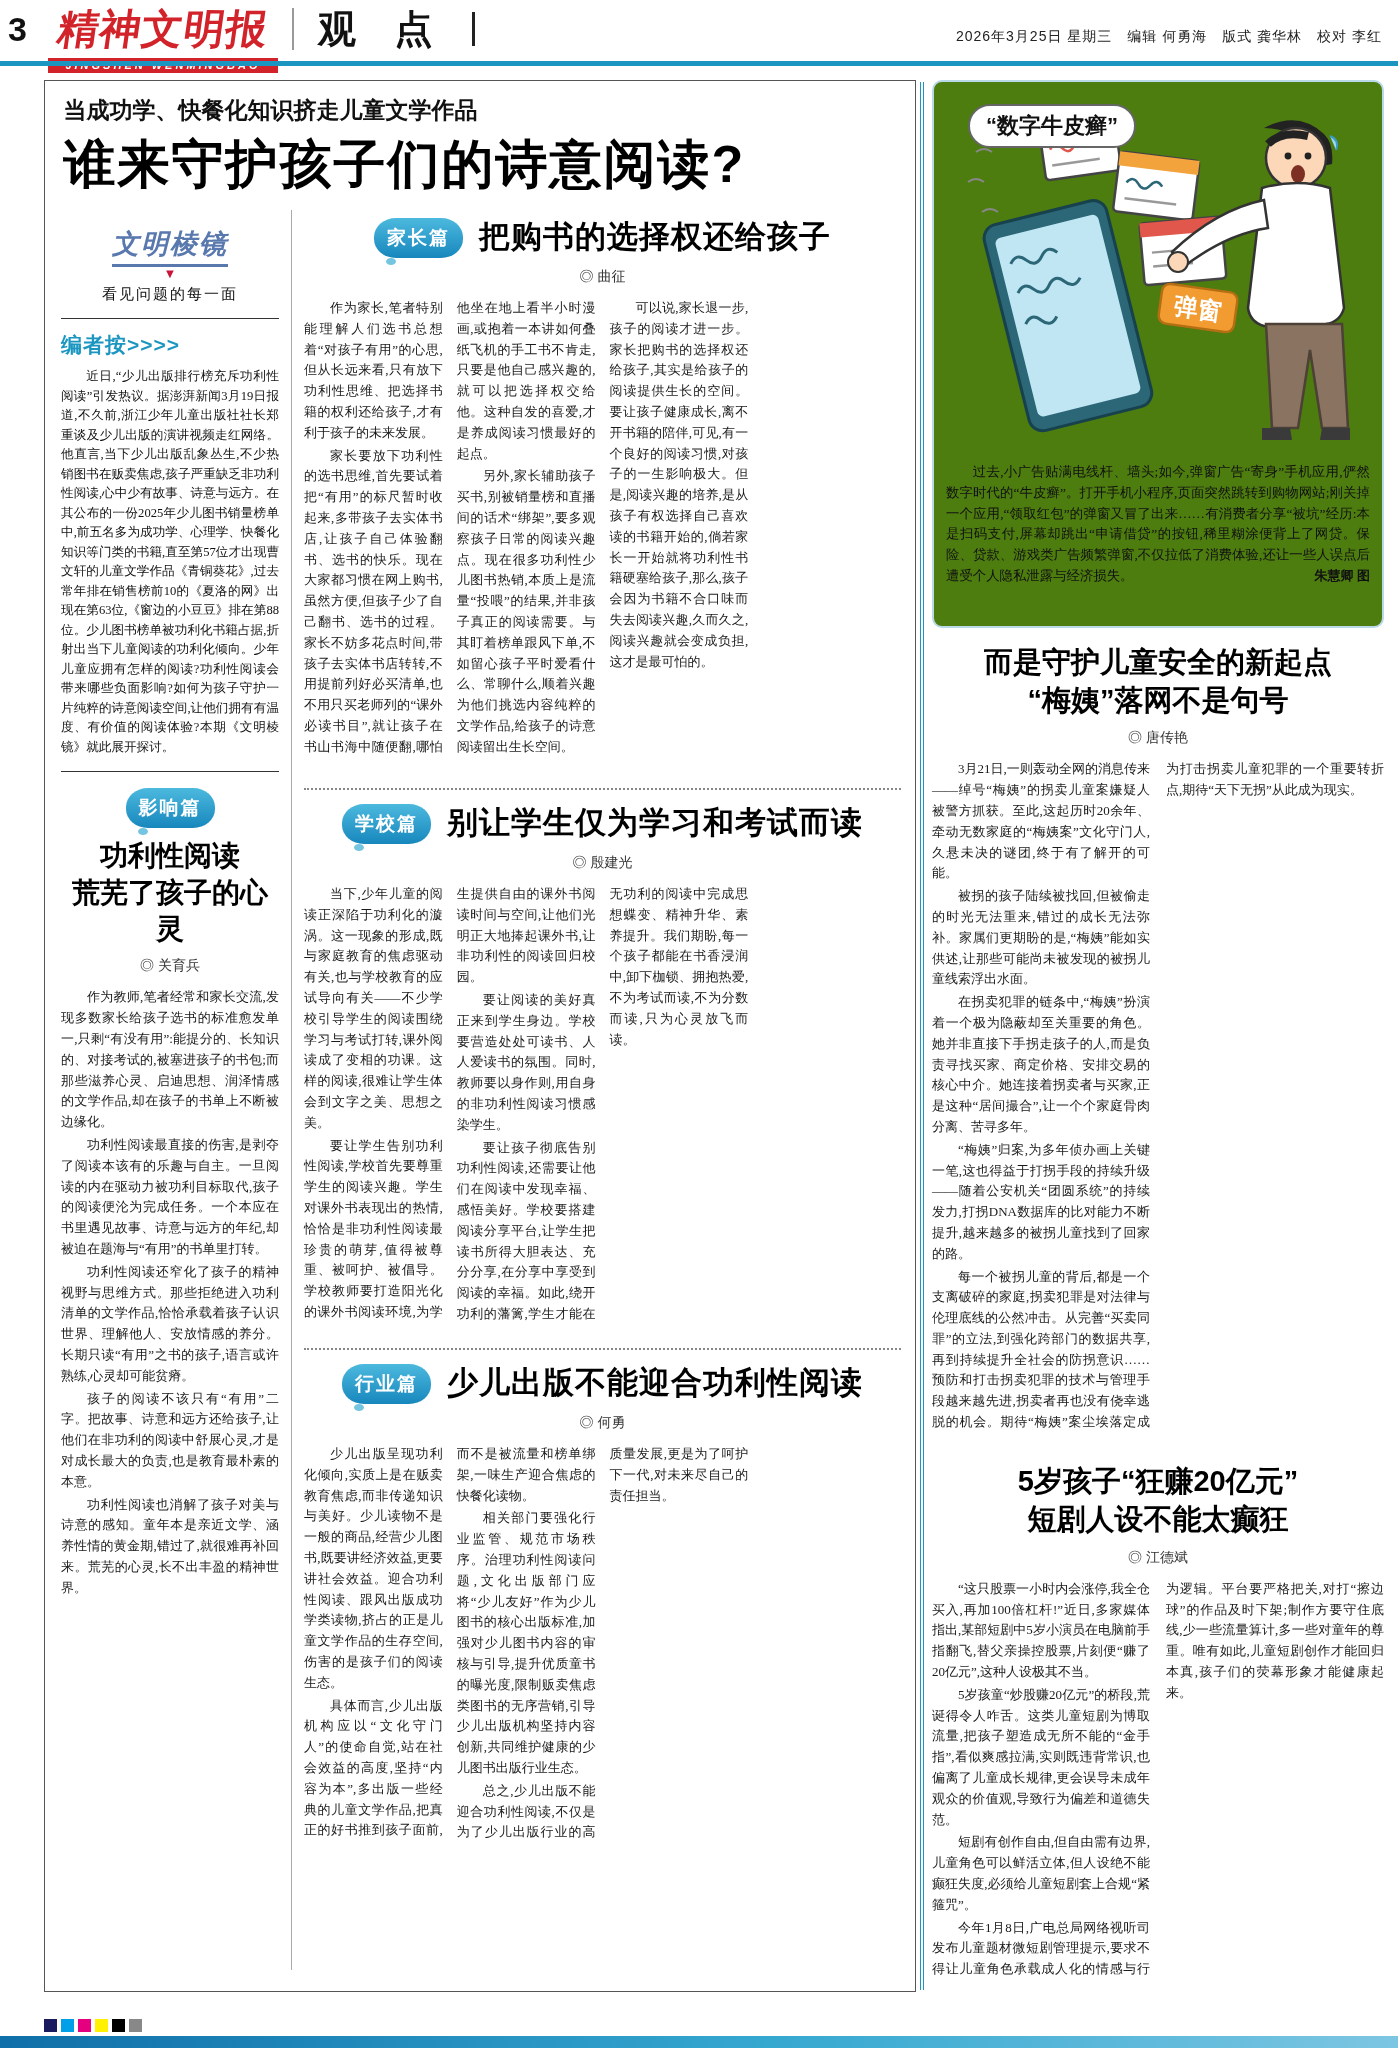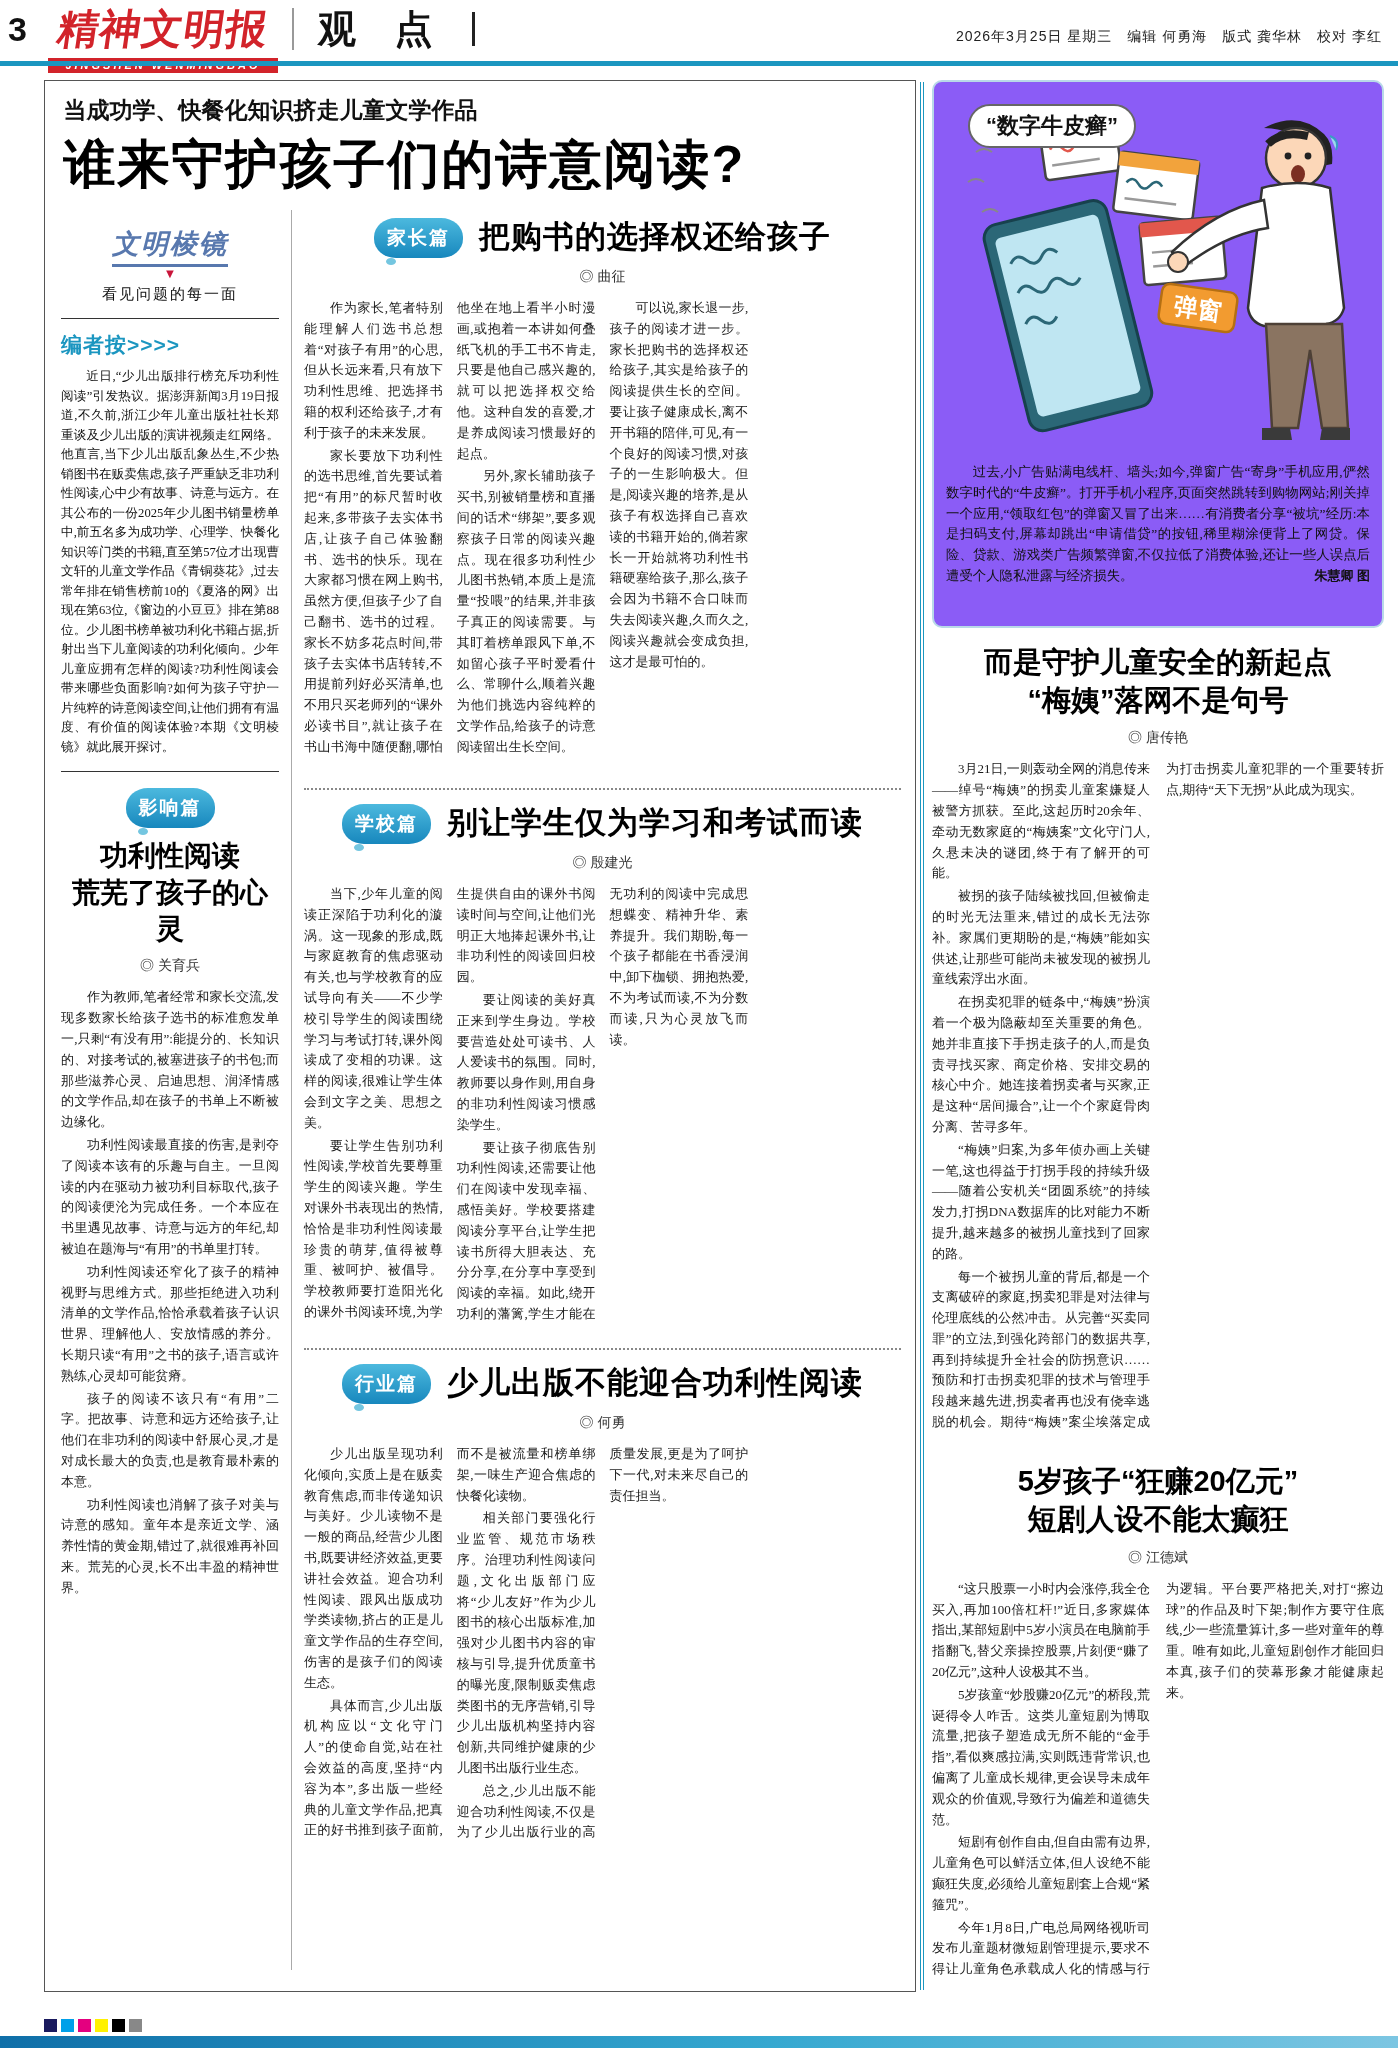--- a/index.html
+++ b/index.html
@@ -55,21 +55,21 @@
   .sec-head { display:flex; justify-content:center; align-items:flex-end; gap:16px; margin-top:6px; }
   .sec-title { font-size:31px; font-weight:900; color:#000; letter-spacing:1px; }
   .cols4 { column-count:4; column-gap:14px; column-fill:auto; }
   .dotted-rule { border:none; border-top:2px dotted #888; margin:12px 0; }
 
   
   #divider-vert { position:absolute; left:920px; top:82px; height:1908px; width:0;
                   border-left:4px double #1b96c0; }
   #right-col { position:absolute; left:932px; top:80px; width:452px; height:1912px; }
 
-  #cartoon-card { border:2px solid #b9d9e8; border-radius:10px; height:548px; padding:10px 12px; position:relative; background:#8b5cf6; }
+  #cartoon-card { border:2px solid #b9d9e8; border-radius:10px; height:548px; padding:10px 12px; position:relative; background:#4d7c0f; }
   .cartoon-title { position:absolute; left:34px; top:22px; font-size:22px; font-weight:900; color:#111;
                    background:#fff; border:2px solid #666; border-radius:28px; padding:5px 16px; z-index:2; }
   .cartoon-caption { font-family:"Liberation Serif", serif; font-size:13.4px; line-height:1.55;
                      color:#111; text-align:justify; text-indent:2em; margin-top:6px; }
   .credit { float:right; font-weight:bold; font-family:"Liberation Sans",sans-serif; font-size:13px; }
 
   .r-article { margin-top:16px; }
   .r-title { text-align:center; font-size:29px; font-weight:900; color:#000; line-height:1.3; }
   .cols2 { column-count:2; column-gap:16px; column-fill:auto; }
 

